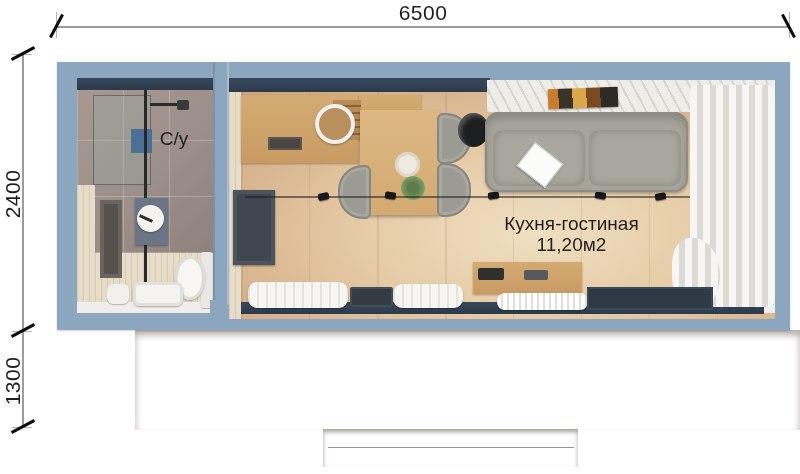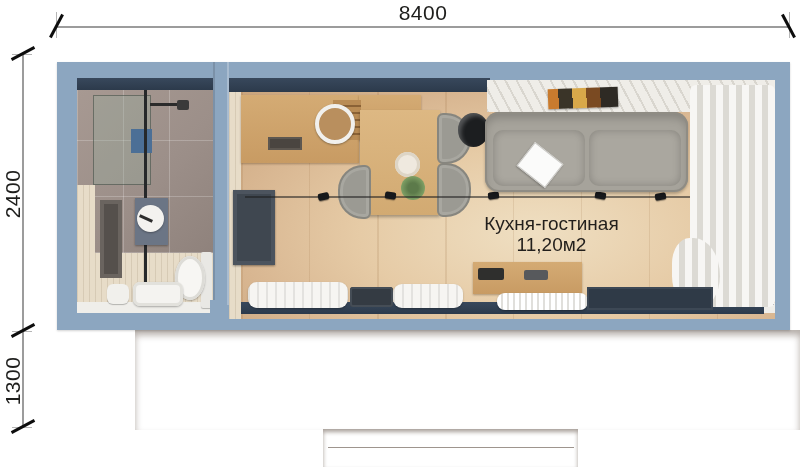--- a/index.html
+++ b/index.html
@@ -65,21 +65,21 @@
 </head>
 <body>
 
 <div class="stage">
 
   <div class="dim-line-h" style="left:57px;top:26px;width:733px;"></div>
   <div class="dim-stub-v" style="left:56px;top:12px;"></div>
   <div class="dim-stub-v" style="left:789px;top:12px;"></div>
   <div class="tick-on-h" style="left:55px;top:13px;transform:rotate(28deg);"></div>
   <div class="tick-on-h" style="left:787px;top:13px;transform:rotate(-28deg);"></div>
-  <div class="dim-label" style="left:363px;top:1px;width:120px;">8400</div>
+  <div class="dim-label" style="left:363px;top:1px;width:120px;">6500</div>
 
   <div class="dim-line-v" style="left:22px;top:55px;height:373px;"></div>
   <div class="dim-stub-h" style="left:12px;top:54px;"></div>
   <div class="dim-stub-h" style="left:12px;top:331px;"></div>
   <div class="dim-stub-h" style="left:12px;top:427px;"></div>
   <div class="tick-on-v" style="left:10px;top:52px;"></div>
   <div class="tick-on-v" style="left:10px;top:329px;"></div>
   <div class="tick-on-v" style="left:10px;top:425px;"></div>
   <div class="dim-label dim-label-v" style="left:-22px;top:182px;">2400</div>
   <div class="dim-label dim-label-v" style="left:-22px;top:369px;">1300</div>
@@ -168,21 +168,22 @@
       <div class="abs wood" style="left:244px;top:184px;width:109px;height:32px;">
         <div class="abs" style="left:5px;top:6px;width:26px;height:12px;background:#2f2f2d;border-radius:2px;"></div>
         <div class="abs" style="left:51px;top:8px;width:24px;height:10px;background:#57595c;border-radius:2px;"></div>
       </div>
       <div class="abs ribbed" style="left:268px;top:215px;width:91px;height:17px;"></div>
       <div class="abs" style="left:358px;top:209px;width:126px;height:23px;background:#2f3a47;box-shadow:inset 0 0 0 2px #3d4855;"></div>
     </div>
   </div>
 
   <div class="room-label" style="left:134px;top:128px;width:80px;">
+    <div>С/у</div>
   </div>
-  <div class="room-label" style="left:459px;top:213px;width:185px;">
+  <div class="room-label" style="left:479px;top:213px;width:185px;">
     <div>Кухня-гостиная</div>
     <div class="area">11,20м2</div>
   </div>
   <div class="room-label" style="left:385px;top:374px;width:140px;">
   </div>
 
 </div>
 
 </body></html>

